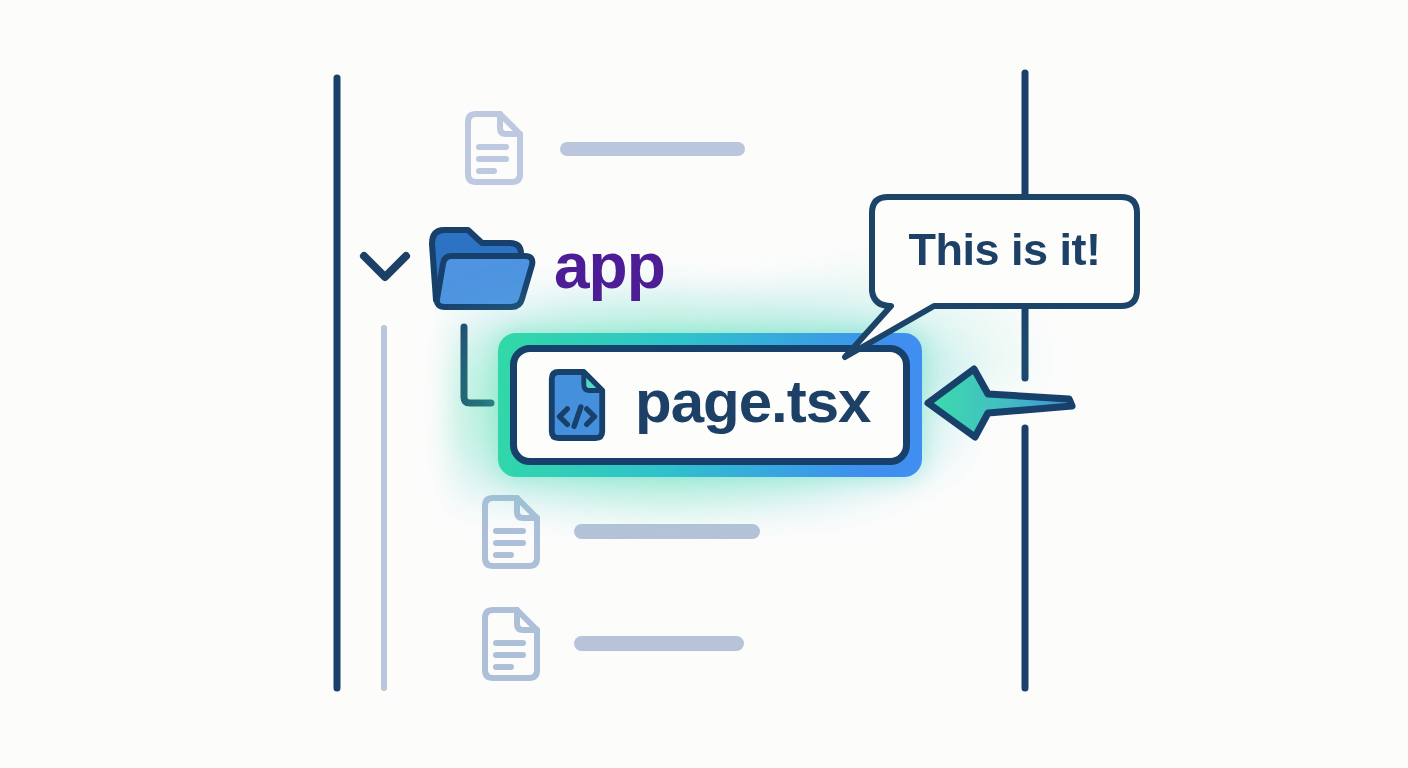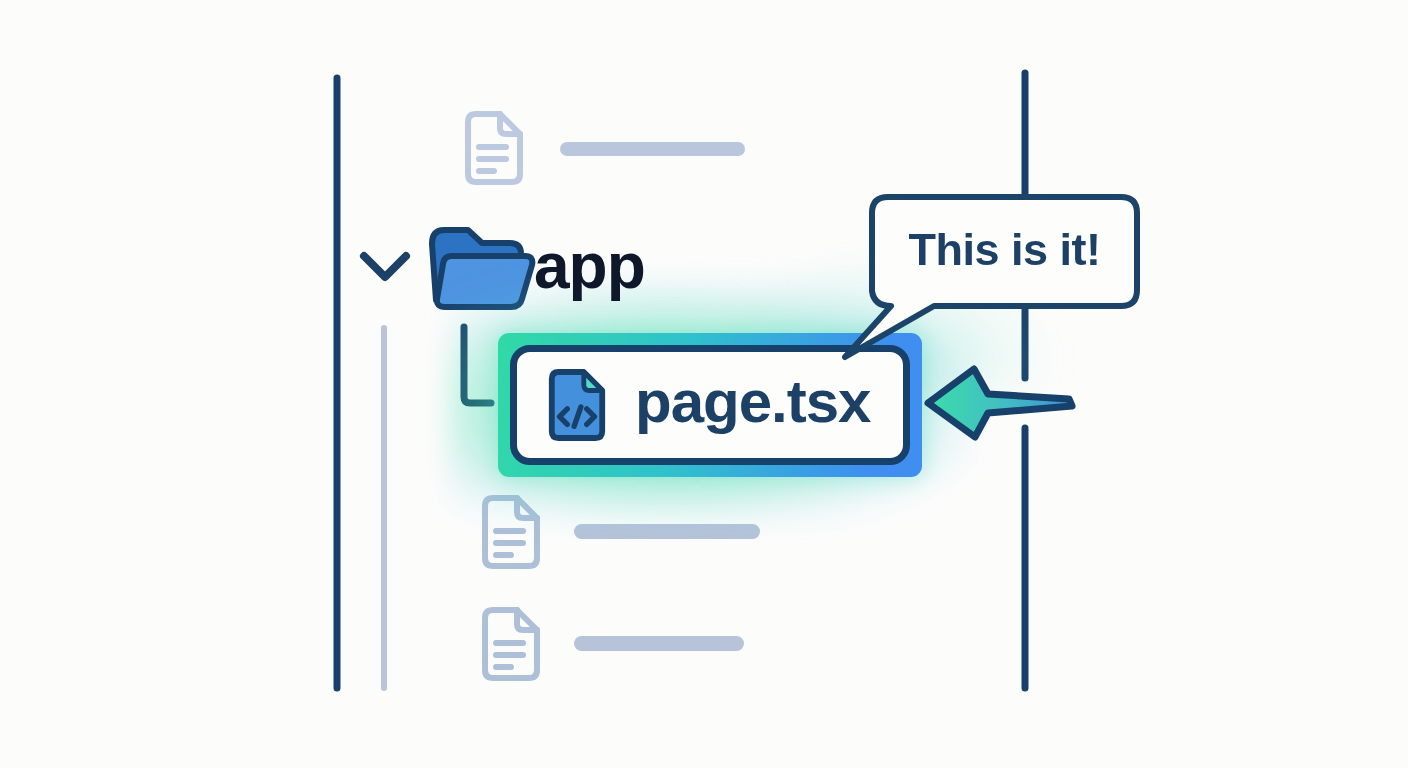--- a/index.html
+++ b/index.html
@@ -26,21 +26,21 @@
   #glow2{
     left:700px;top:250px;width:360px;height:140px;
     background:radial-gradient(ellipse at 50% 80%,
       rgba(120,225,205,0.35) 0%, rgba(120,225,205,0) 70%);
     filter:blur(16px);
   }
 
   
   #file-box{
     left:498px;top:333px;width:424px;height:144px;
-    border-radius:11px;
+    border-radius:18px;
     background:linear-gradient(100deg,#31d9a6 0%,#2fc2cc 42%,#3f8ef0 88%);
     box-sizing:border-box;
     padding:12px;
     box-shadow:0 0 22px 2px rgba(62,216,184,0.35);
   }
   #file-box-inner{
     width:100%;height:100%;
     box-sizing:border-box;
     background:#fdfdfc;
     border:7px solid #17406b;
@@ -48,22 +48,22 @@
     display:flex;align-items:center;
     padding-left:28px;gap:26px;
   }
   #file-label{
     font-size:60px;font-weight:700;color:#1d4166;
     letter-spacing:-1px;line-height:1;padding-bottom:6px;
   }
 
   
   #folder-label{
-    left:534px;top:234px;
-    font-size:64px;font-weight:700;color:#0f172a;
+    left:554px;top:234px;
+    font-size:64px;font-weight:700;color:#4c1d95;
     letter-spacing:-1px;line-height:1;
   }
 
   
   #callout-text{
     left:872px;top:199px;width:265px;height:102px;
     display:flex;align-items:center;justify-content:center;
     font-size:45px;font-weight:700;color:#1d4166;
     letter-spacing:-0.5px;
     text-align:center;

